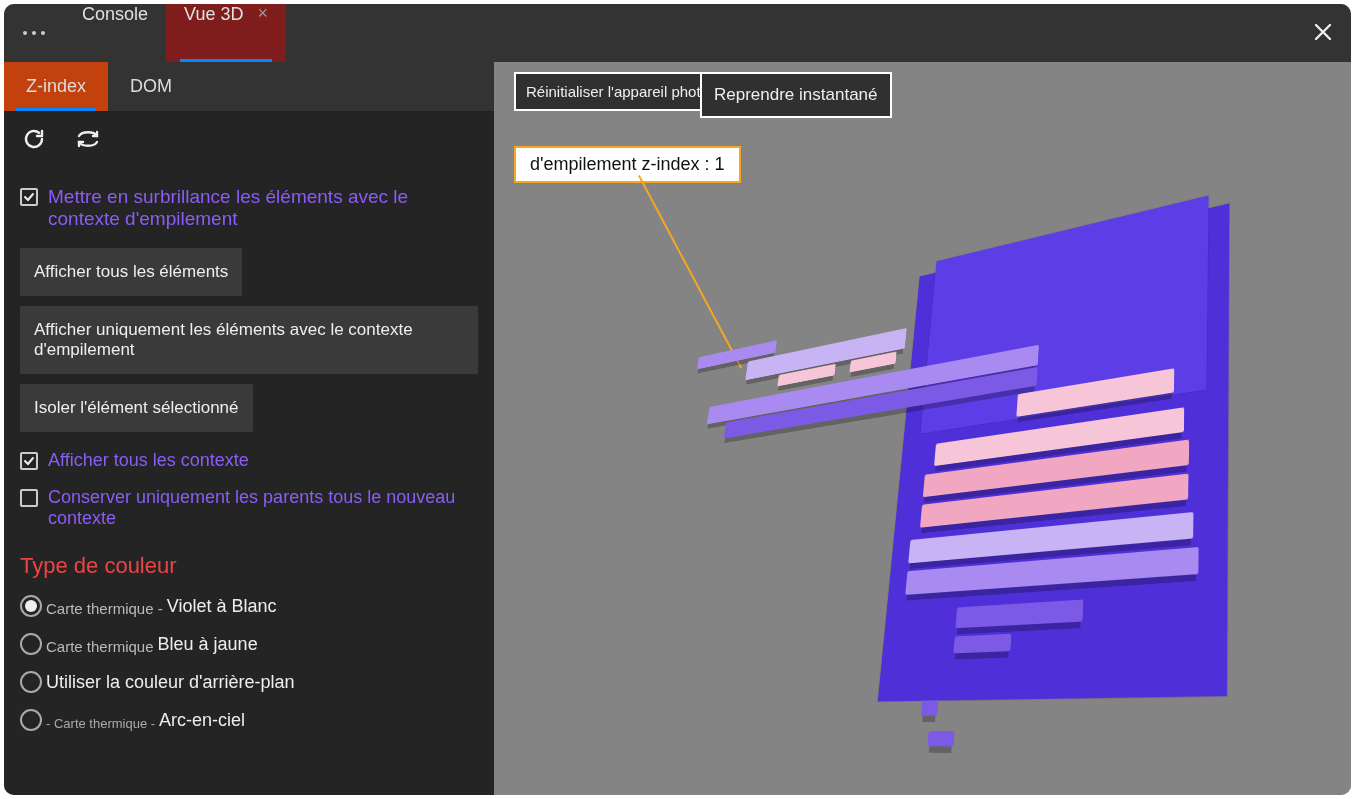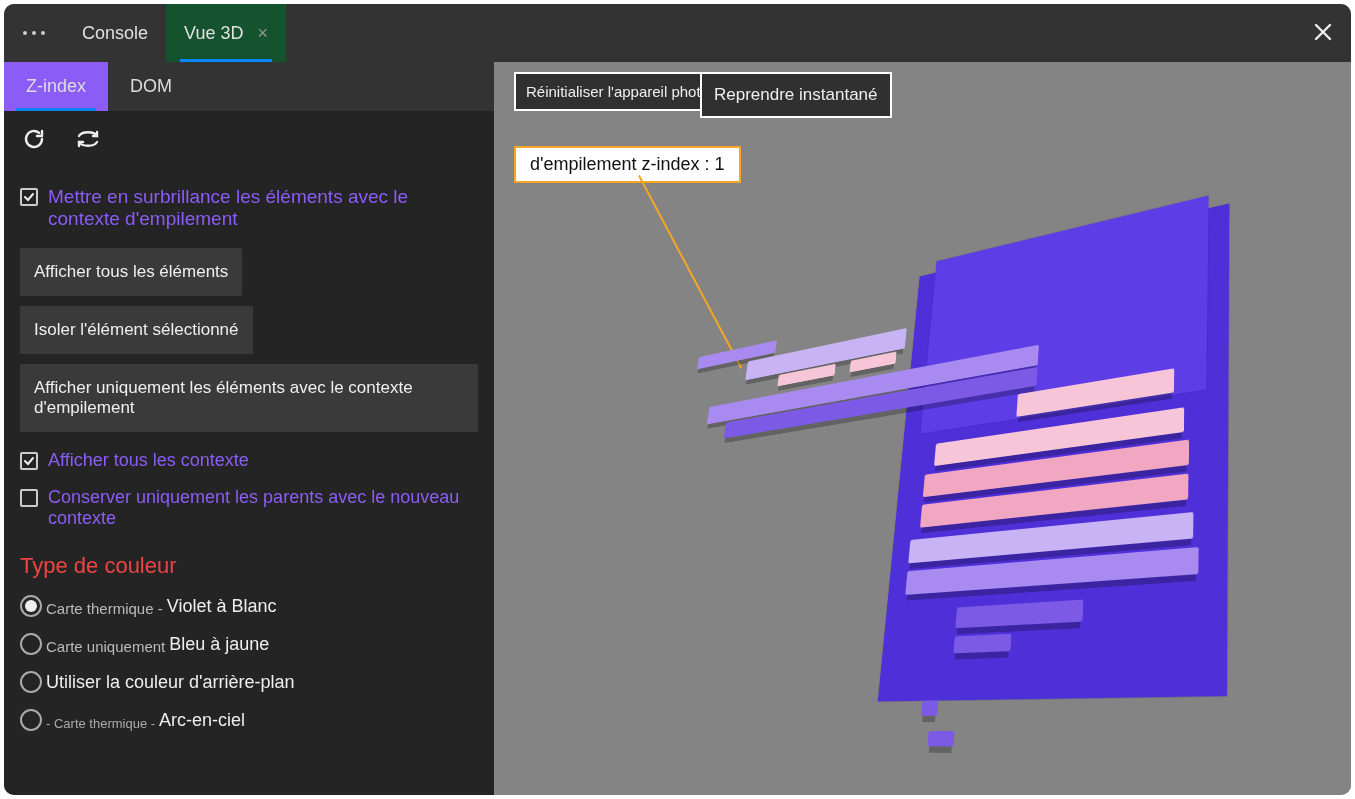--- a/index.html
+++ b/index.html
@@ -2,30 +2,30 @@
 <html><head>
   <meta charset="utf-8">
   <style>
     *{box-sizing:border-box;margin:0;padding:0;font-family:"Segoe UI",Arial,sans-serif}
     body{background:#fff;padding:4px}
     .window{width:1347px;height:791px;background:#848484;border-radius:10px;overflow:hidden;position:relative}
     .topbar{height:58px;background:#333;display:flex;align-items:center;position:relative}
     .dots{width:60px;display:flex;justify-content:center;align-items:center;gap:5px}
     .dots span{width:4px;height:4px;border-radius:50%;background:#ccc}
     .tabs{display:flex;height:100%;align-items:stretch}
-    .tab{display:flex;align-items:center;padding:0 18px;color:#e0e0e0;font-size:18px;cursor:pointer;position:relative}
-    .tab.active{background:#14532d}
+    .tab{display:flex;padding:0 18px;color:#e0e0e0;font-size:18px;cursor:pointer;position:relative}
+    .tab.active{background:#7f1d1d}
     .tab.active::after{content:"";position:absolute;bottom:0;left:14px;right:14px;height:3px;background:#0a84ff}
     .tab-close{margin-left:14px;color:#999;font-size:18px;line-height:1}
     .close-x{position:absolute;right:14px;top:14px;color:#eee;font-size:22px;cursor:pointer;padding:4px}
     .main{display:flex;height:calc(100% - 58px)}
     .sidebar{width:490px;background:#242424;color:#eee;display:flex;flex-direction:column;overflow:hidden}
     .subtab-row{height:50px;background:#333;display:flex;align-items:stretch;border-bottom:1px solid #222}
     .subtab{padding:0 22px;display:flex;align-items:center;color:#ddd;font-size:18px;cursor:pointer;position:relative}
-    .subtab.active{background:#8b5cf6}
+    .subtab.active{background:#c2410c}
     .subtab.active::after{content:"";position:absolute;bottom:0;left:12px;right:12px;height:3px;background:#0a84ff}
     .icon-row{height:54px;display:flex;align-items:center;gap:28px;padding-left:18px}
     .icon-btn{color:#eee;cursor:pointer}
     .icon-btn svg{display:block}
     .section{padding:12px 12px 8px 12px}
     .chk-row{display:flex;align-items:flex-start;gap:10px;padding:8px 4px;color:#8b5cf6;font-size:18px}
     .chk-row.lg{font-size:19px}
     .chk{width:18px;height:18px;border:2px solid #ccc;border-radius:2px;display:flex;align-items:center;justify-content:center;flex-shrink:0;margin-top:2px;cursor:pointer}
     .chk.checked svg{display:block}
     .chk svg{display:none}
@@ -113,46 +113,46 @@
         <label class="chk-row lg">
           <span class="chk checked">
               <svg width="12" height="12" viewBox="0 0 12 12">
                 <path d="M2 6l3 3 5-6" stroke="#eee" stroke-width="2" fill="none" stroke-linecap="round"></path>
               </svg>
             </span>
           <span>Mettre en surbrillance les éléments avec le contexte d'empilement</span>
         </label>
 
         <button class="btn"><span>Afficher tous les éléments</span></button>
+        <button class="btn wide"><span>Afficher uniquement les éléments avec le contexte d'empilement</span></button>
         <button class="btn"><span>Isoler l'élément sélectionné</span></button>
-        <button class="btn wide"><span>Afficher uniquement les éléments avec le contexte d'empilement</span></button>
 
         <label class="chk-row">
           <span class="chk checked">
               <svg width="12" height="12" viewBox="0 0 12 12">
                 <path d="M2 6l3 3 5-6" stroke="#eee" stroke-width="2" fill="none" stroke-linecap="round"></path>
               </svg>
             </span>
           <span>Afficher tous les contexte</span>
         </label>
         <label class="chk-row">
           <span class="chk"></span>
-          <span>Conserver uniquement les parents avec le nouveau contexte</span>
+          <span>Conserver uniquement les parents tous le nouveau contexte</span>
         </label>
 
         <div class="heading">Type de couleur</div>
 
         <div class="radio-row">
           <span class="radio sel"></span>
           <span class="pre">Carte thermique -</span>
           <span>Violet à Blanc</span>
         </div>
         <div class="radio-row">
           <span class="radio"></span>
-          <span class="pre">Carte uniquement</span>
+          <span class="pre">Carte thermique</span>
           <span>Bleu à jaune</span>
         </div>
         <div class="radio-row">
           <span class="radio"></span>
           <span>Utiliser la couleur d'arrière-plan</span>
         </div>
         <div class="radio-row">
           <span class="radio"></span>
           <span class="pre2">- Carte thermique -</span>
           <span>Arc-en-ciel</span>

